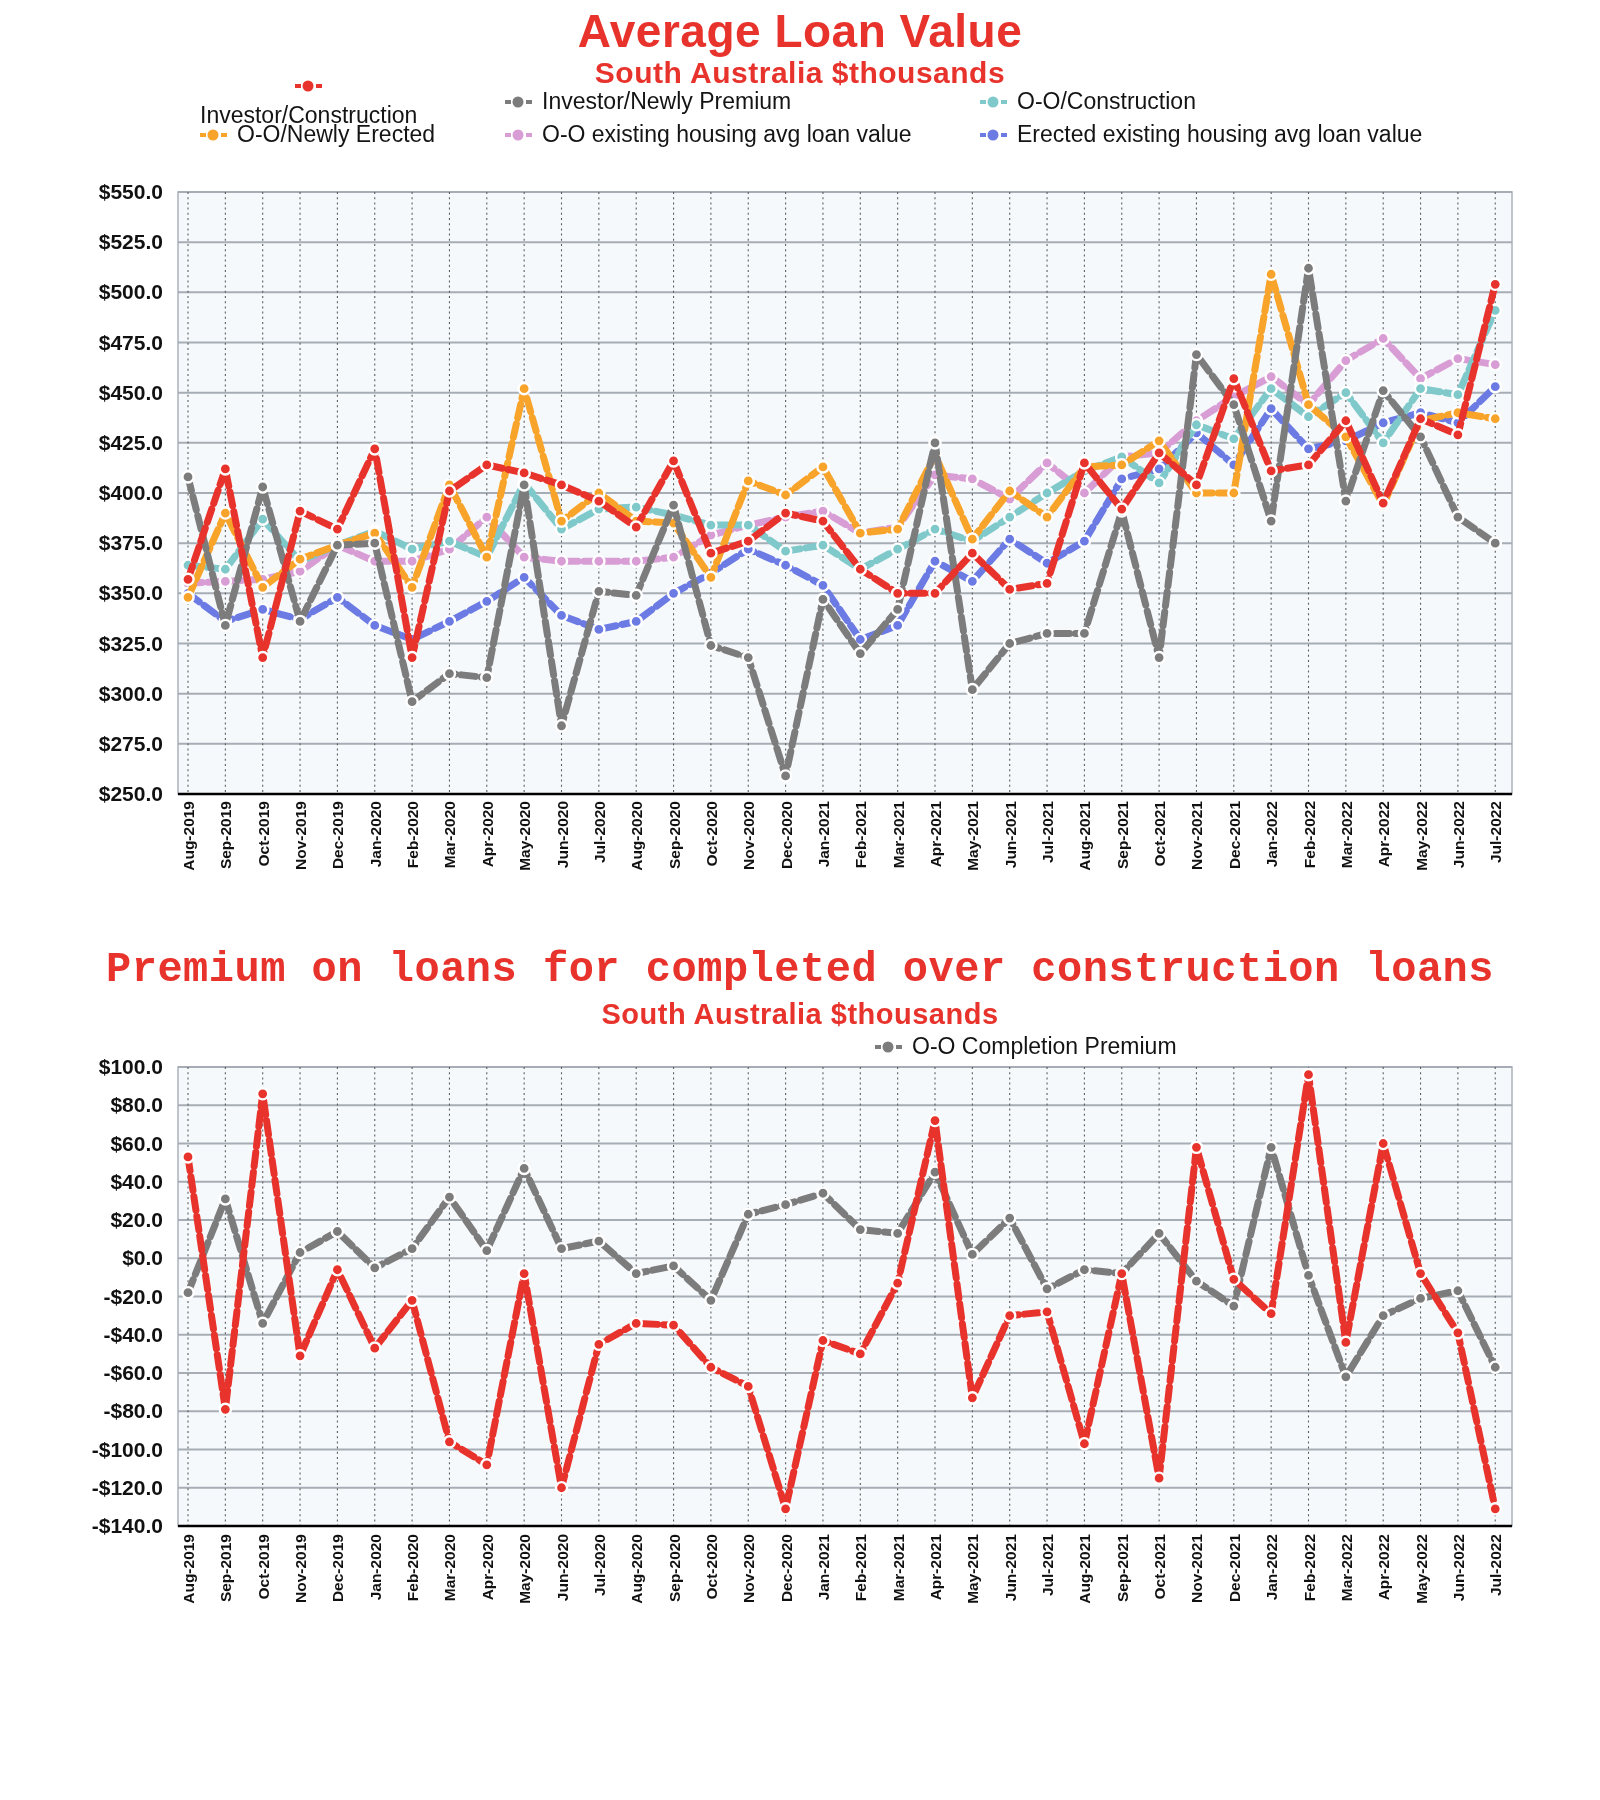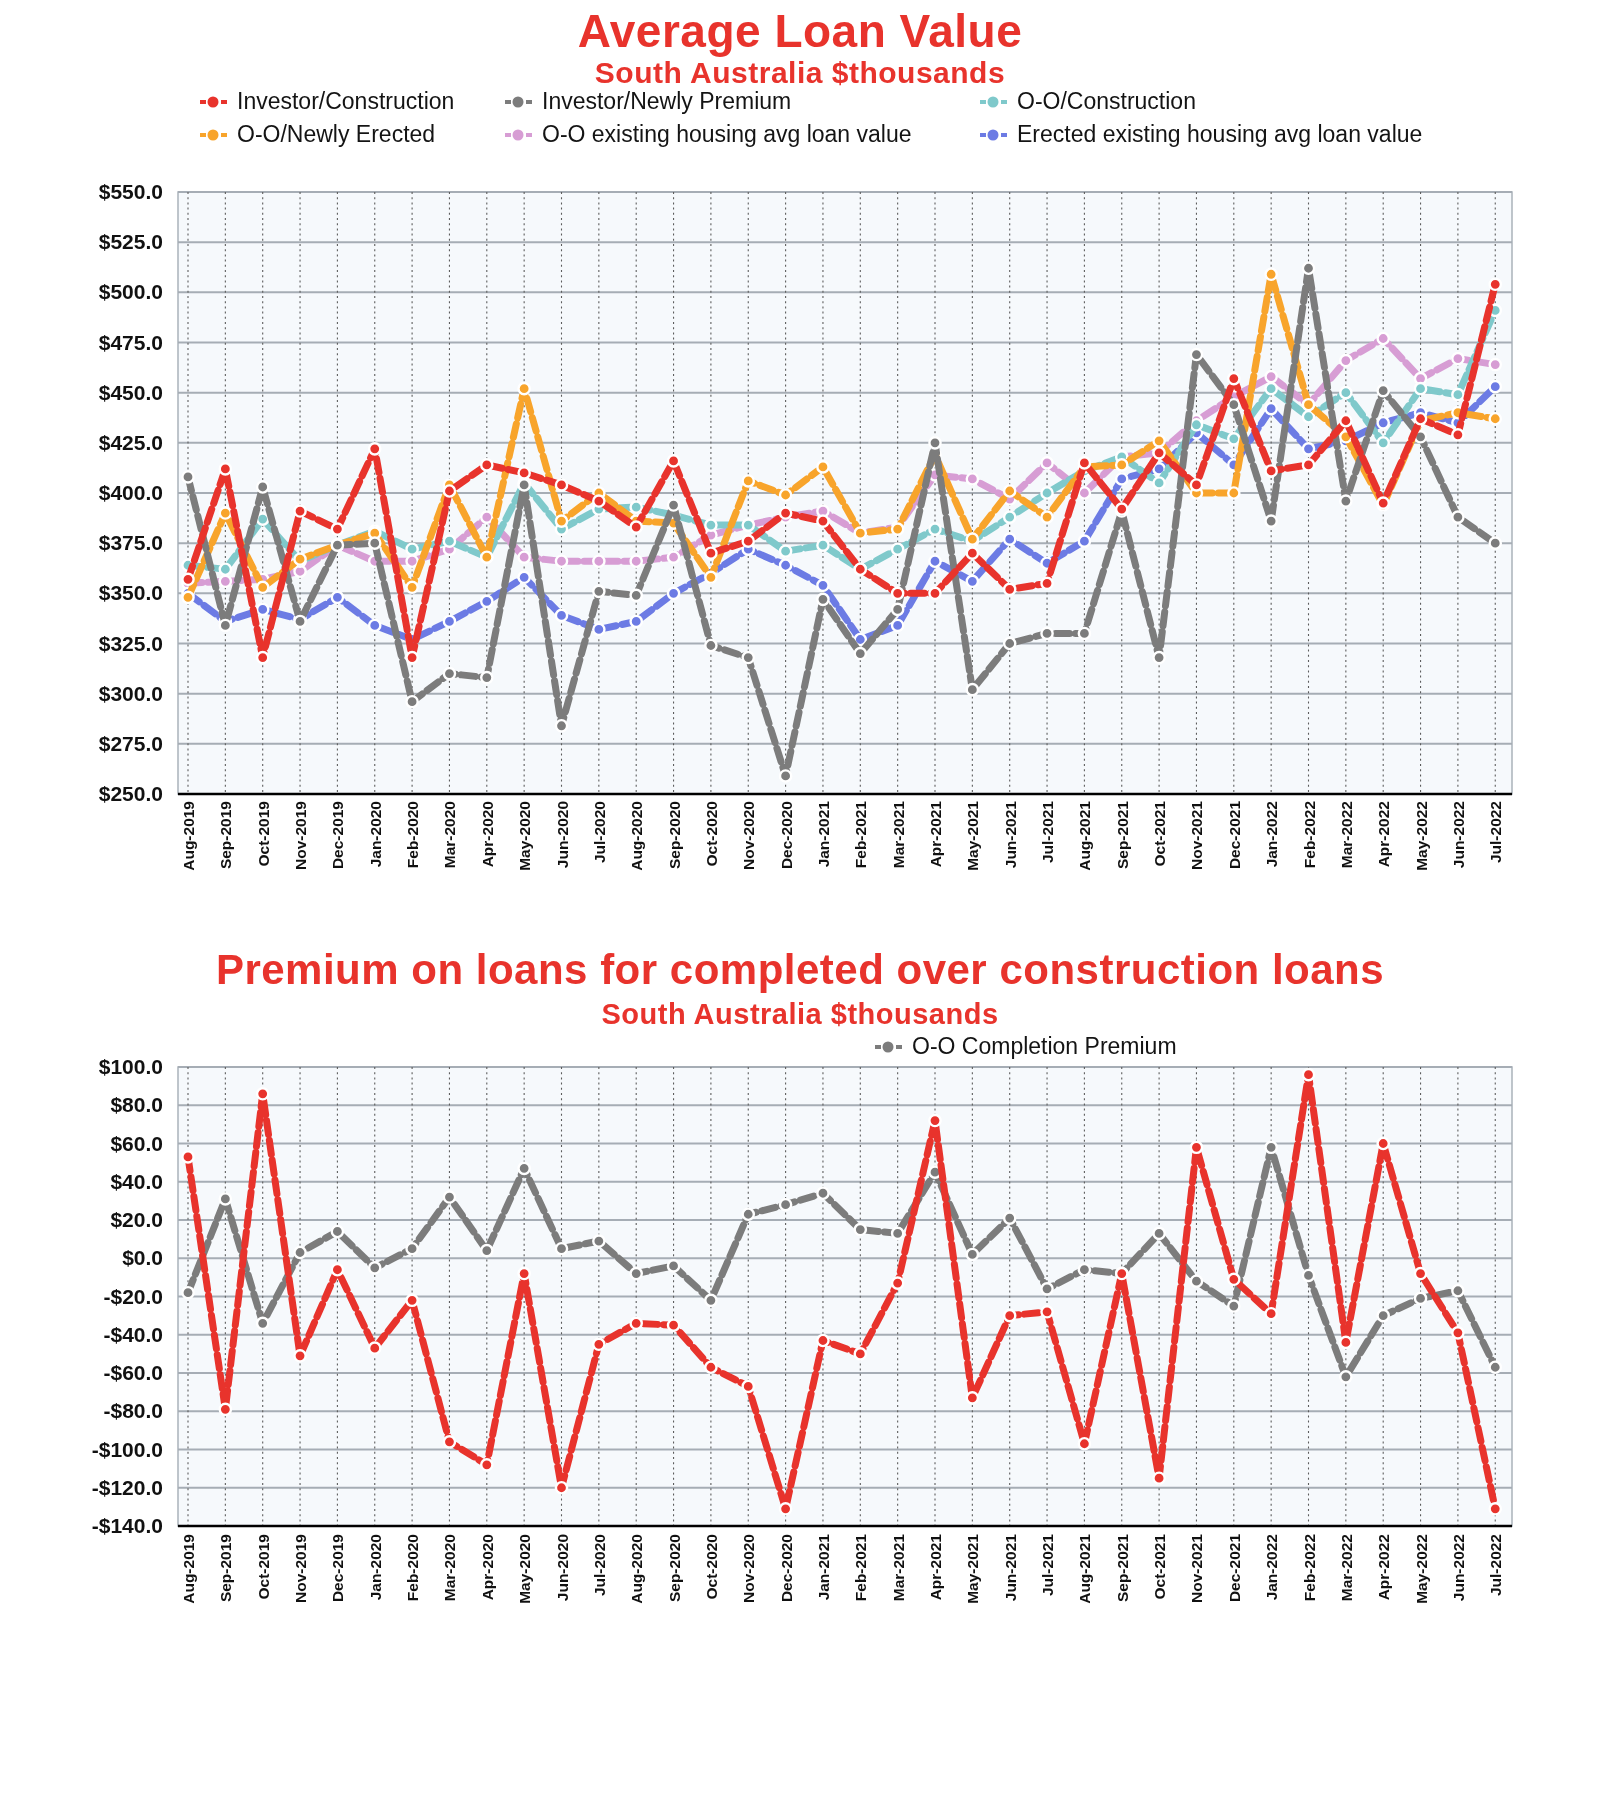--- a/index.html
+++ b/index.html
@@ -2,37 +2,37 @@
 <html><head>
 <meta charset="utf-8">
 <style>
   html,body{margin:0;padding:0;background:#ffffff;}
   #page{position:relative;width:1600px;height:1800px;background:#fff;overflow:hidden;
         font-family:"Liberation Sans", sans-serif;}
   .chart-title{position:absolute;width:100%;text-align:center;color:#e8332c;
                font-weight:800;letter-spacing:.5px;}
   #title1{top:4px;font-size:46px;}
   #subtitle1{top:56px;font-size:30px;font-weight:700;}
-  #title2{top:946px;font-size:42px;}
+  #title2{top:946px;font-size:42px;font-family:Liberation Mono, monospace;}
   #subtitle2{top:998px;font-size:29px;font-weight:700;}
   .legend-item{position:absolute;display:flex;align-items:center;gap:10px;
                font-size:23px;color:#141414;font-weight:500;white-space:nowrap;}
   .legend-item svg{flex:0 0 auto;}
   #chart-canvas{position:absolute;left:0;top:0;}
   text{font-family:"Liberation Sans", sans-serif;}
 </style>
 </head>
 <body>
 
 <div id="page">
 
   <div id="title1" class="chart-title">Average Loan Value</div>
   <div id="subtitle1" class="chart-title">South Australia $thousands</div>
 
-  <div class="legend-item" style="left:200px;top:88px;">
+  <div class="legend-item" style="left:200px;top:80px;flex-direction:column;">
     <svg width="27" height="12">
       <line x1="0" y1="6" x2="6" y2="6" stroke="#e8332c" stroke-width="4"></line>
       <circle cx="13" cy="6" r="5.5" fill="#e8332c"></circle>
       <line x1="21" y1="6" x2="27" y2="6" stroke="#e8332c" stroke-width="4"></line>
     </svg>
     <span>Investor/Construction</span>
   </div>
   <div class="legend-item" style="left:505px;top:88px;">
     <svg width="27" height="12">
       <line x1="0" y1="6" x2="6" y2="6" stroke="#7c7c7c" stroke-width="4"></line>

